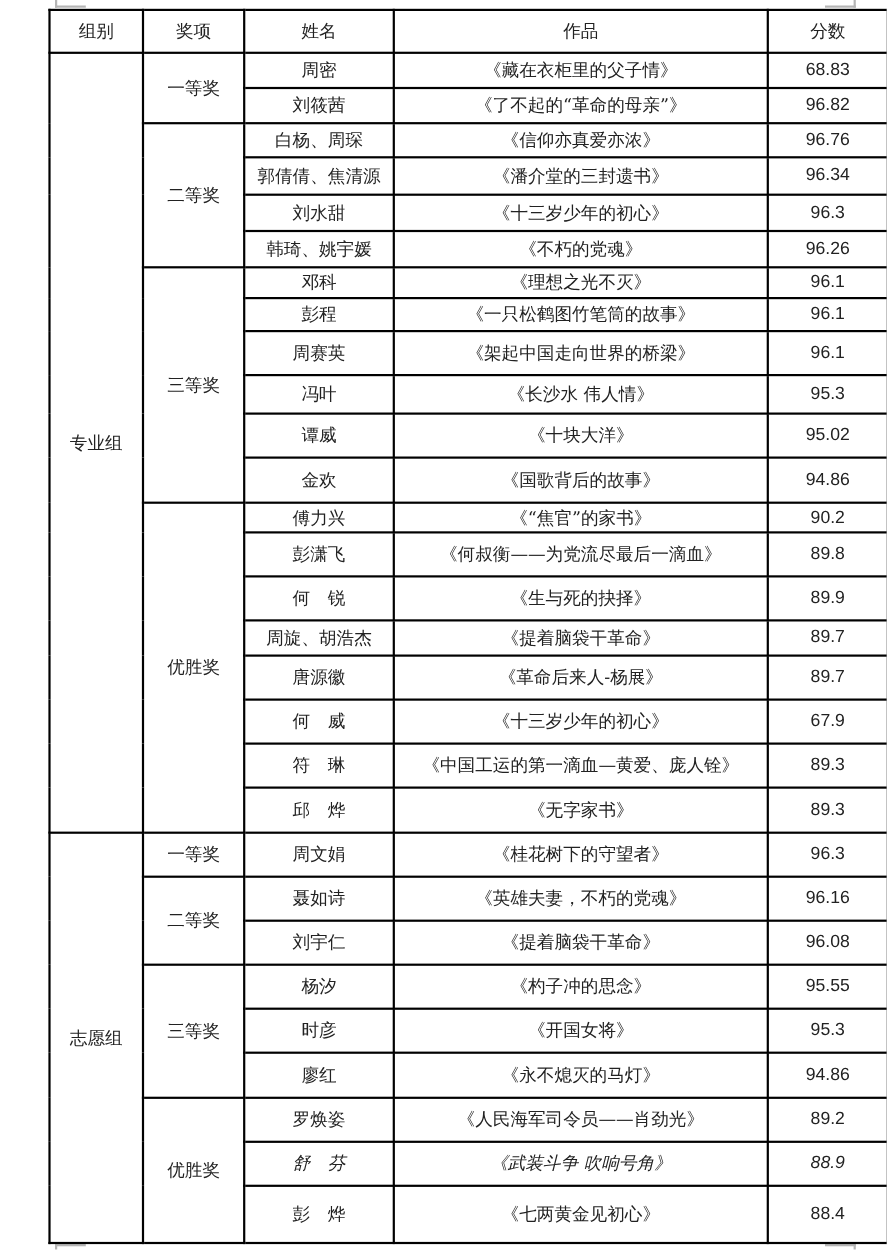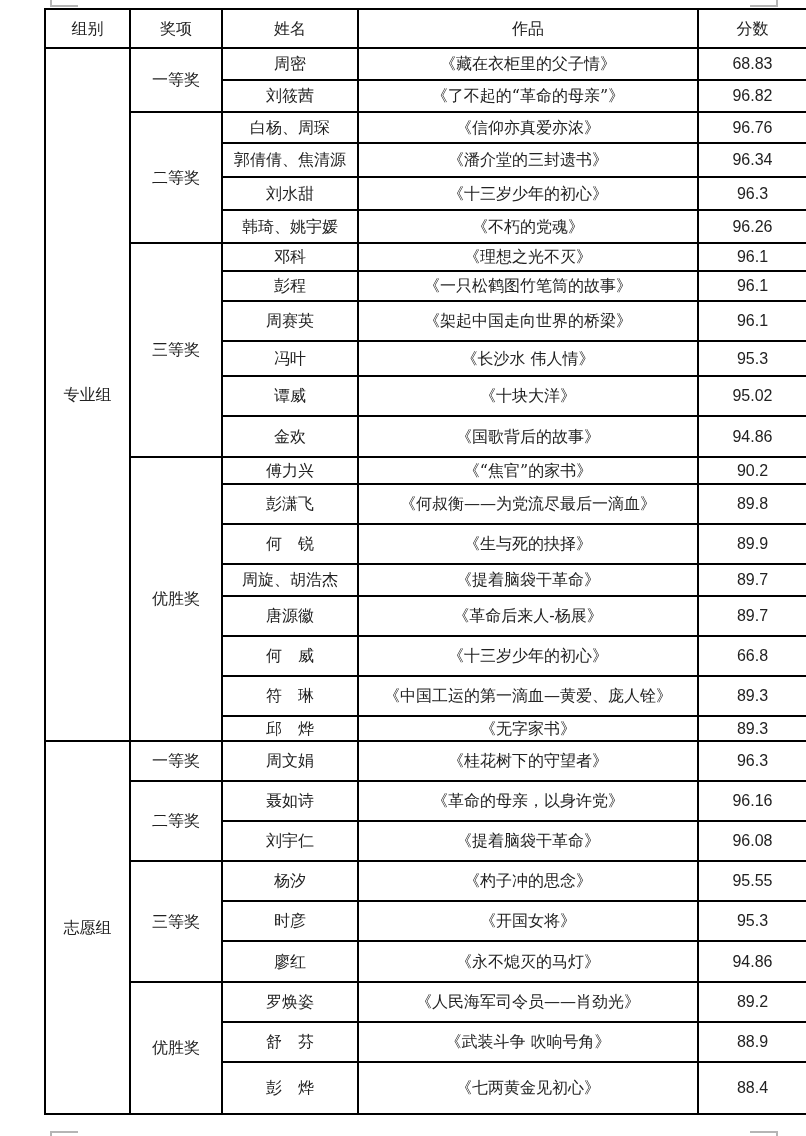--- a/index.html
+++ b/index.html
@@ -132,43 +132,43 @@
         <td class="score">89.7</td>
       </tr>
       <tr style="height: 40px;">
         <td>唐源徽</td>
         <td>《革命后来人-杨展》</td>
         <td class="score">89.7</td>
       </tr>
       <tr style="height: 40px; padding-left: 28px;">
         <td>何　威</td>
         <td>《十三岁少年的初心》</td>
-        <td class="score">66.8</td>
+        <td class="score">67.9</td>
       </tr>
       <tr style="height: 40px;">
         <td>符　琳</td>
         <td>《中国工运的第一滴血—黄爱、庞人铨》</td>
         <td class="score">89.3</td>
       </tr>
-      <tr style="height: 25px;">
+      <tr style="height: 41px;">
         <td>邱　烨</td>
         <td>《无字家书》</td>
         <td class="score">89.3</td>
       </tr>
       <tr style="height: 40px;">
         <td rowspan="9" class="group">志愿组</td>
         <td rowspan="1">一等奖</td>
         <td>周文娟</td>
         <td>《桂花树下的守望者》</td>
         <td class="score">96.3</td>
       </tr>
       <tr style="height: 40px;">
         <td rowspan="2">二等奖</td>
         <td>聂如诗</td>
-        <td>《革命的母亲，以身许党》</td>
+        <td>《英雄夫妻，不朽的党魂》</td>
         <td class="score">96.16</td>
       </tr>
       <tr style="height: 40px;">
         <td>刘宇仁</td>
         <td>《提着脑袋干革命》</td>
         <td class="score">96.08</td>
       </tr>
       <tr style="height: 40px;">
         <td rowspan="3">三等奖</td>
         <td>杨汐</td>
@@ -184,21 +184,21 @@
         <td>廖红</td>
         <td>《永不熄灭的马灯》</td>
         <td class="score">94.86</td>
       </tr>
       <tr style="height: 40px;">
         <td rowspan="3">优胜奖</td>
         <td>罗焕姿</td>
         <td>《人民海军司令员——肖劲光》</td>
         <td class="score">89.2</td>
       </tr>
-      <tr style="height: 40px;">
+      <tr style="height: 40px; font-style: italic;">
         <td>舒　芬</td>
         <td>《武装斗争 吹响号角》</td>
         <td class="score">88.9</td>
       </tr>
       <tr style="height: 52px; margin-top: 48px;">
         <td>彭　烨</td>
         <td>《七两黄金见初心》</td>
         <td class="score">88.4</td>
       </tr>
     </tbody>

